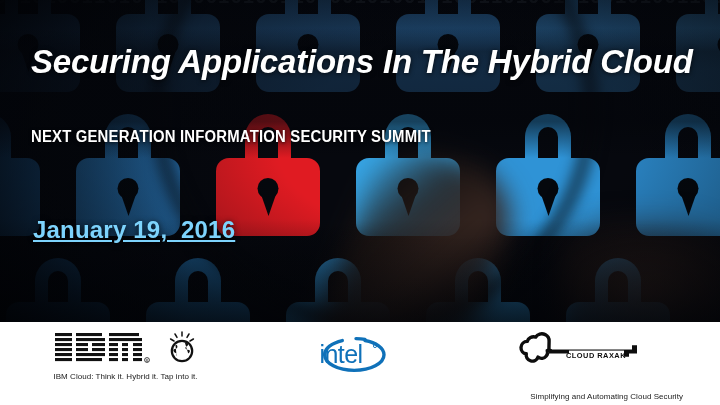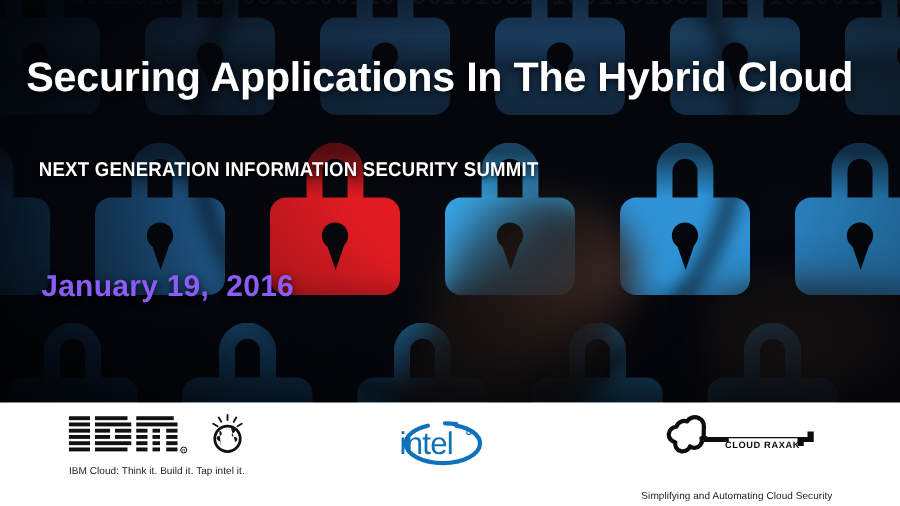--- a/index.html
+++ b/index.html
@@ -165,73 +165,75 @@
 
   
   .text-layer {
     position: absolute;
     left: 0; top: 0;
     width: 720px;
     height: 322px;
   }
   .title {
     position: absolute;
-    left: 21px;
+    left: 31px;
     top: 44px;
     width: 660px;
     color: #ffffff;
     font-size: 33px;
     line-height: 36px;
     font-weight: 700;
     letter-spacing: -0.2px;
     text-shadow: 0 1px 5px rgba(0,0,0,0.75);
+    font-style: italic;
   }
   .title .line { display: block; white-space: nowrap; }
 
   .subtitle {
     position: absolute;
     left: 31px;
     top: 128px;
     color: #ffffff;
     font-size: 16px;
     font-weight: 700;
     letter-spacing: 0.2px;
     transform: scaleX(0.93);
     transform-origin: left center;
     text-shadow: 0 1px 4px rgba(0,0,0,0.8);
   }
 
   .date {
     position: absolute;
     left: 33px;
     top: 216px;
-    color: #8b5cf6;
+    color: #7dd3fc;
     font-size: 24px;
     font-weight: 700;
     letter-spacing: 0.2px;
     white-space: pre;
     text-shadow: 0 1px 6px rgba(0,0,0,0.8);
+    text-decoration: underline;
   }
 
   
   .footer {
     position: absolute;
     left: 0;
     top: 322px;
     width: 720px;
     height: 83px;
     background: #ffffff;
   }
   .logo-block {
     position: absolute;
     text-align: center;
   }
   .logo-ibm   { left: 18px;  top: 8px;  width: 215px; }
   .logo-intel { left: 268px; top: 10px; width: 150px; }
-  .logo-raxak { left: 482px; top: 8px;  width: 215px; }
+  .logo-raxak { left: 468px; top: 8px;  width: 215px; text-align: right; }
 
   .tagline {
     font-size: 8px;
     color: #1a1a1a;
     letter-spacing: 0.05px;
     white-space: nowrap;
   }
   .logo-ibm .tagline   { margin-top: 6px; }
   .logo-raxak .tagline { margin-top: 24px; }
 
@@ -402,21 +404,21 @@
             <line x1="15" y1="1" x2="15" y2="5"></line>
             <line x1="8" y1="3" x2="10" y2="6.4"></line>
             <line x1="22" y1="3" x2="20" y2="6.4"></line>
             <line x1="3.6" y1="8" x2="7" y2="10"></line>
             <line x1="26.4" y1="8" x2="23" y2="10"></line>
           </g>
           <circle cx="15" cy="20" r="10.2" fill="none" stroke="#111111" stroke-width="2.2"></circle>
           <path d="M8.4 13.6c2.2 0.4 2.6 2.6 1.4 3.6-1.3 1-3 0.3-3.4 1.8-0.4 1.5 0.9 2.4 2.2 2.9 1.4 0.5 1.6 2.1 1.1 3.4M17.5 10.6c0.6 1.5 2.4 1.2 3.3 2.2 0.9 1-0.2 2.3-1.3 2.6-1.2 0.3-1.5 1.7-0.6 2.5 1 0.9 2.9 0.4 3.7 1.4 0.8 1-0.2 2.5-1.4 3.2" fill="#111111" stroke="none"></path>
         </svg>
       </div>
-      <div class="tagline">IBM Cloud: Think it. Build it. Tap intel it.</div>
+      <div class="tagline">IBM Cloud: Think it. Hybrid it. Tap into it.</div>
     </div>
 
     <div class="logo-block logo-intel">
       <div class="intel-wrap">
         <svg width="104" height="46" viewBox="0 0 104 46">
 
           <path d="M74 8.5C85 10.5 93 16 93 22.8c0 8.6-13.3 15.6-29.7 15.6-16.4 0-29.7-7-29.7-15.6 0-6.4 7.3-11.9 17.7-14.2" fill="none" stroke="#0F71B9" stroke-width="3.4" stroke-linecap="round"></path>
           <path d="M65 6.6c3.2 0 6.2 0.2 9 0.7" fill="none" stroke="#0F71B9" stroke-width="3.4" stroke-linecap="round"></path>
           <text x="50" y="31" font-family="Liberation Sans, sans-serif" font-size="25" fill="#0F71B9" text-anchor="middle" letter-spacing="-0.6">intel</text>
           <circle cx="84" cy="14" r="1.6" fill="none" stroke="#0F71B9" stroke-width="0.9"></circle>

